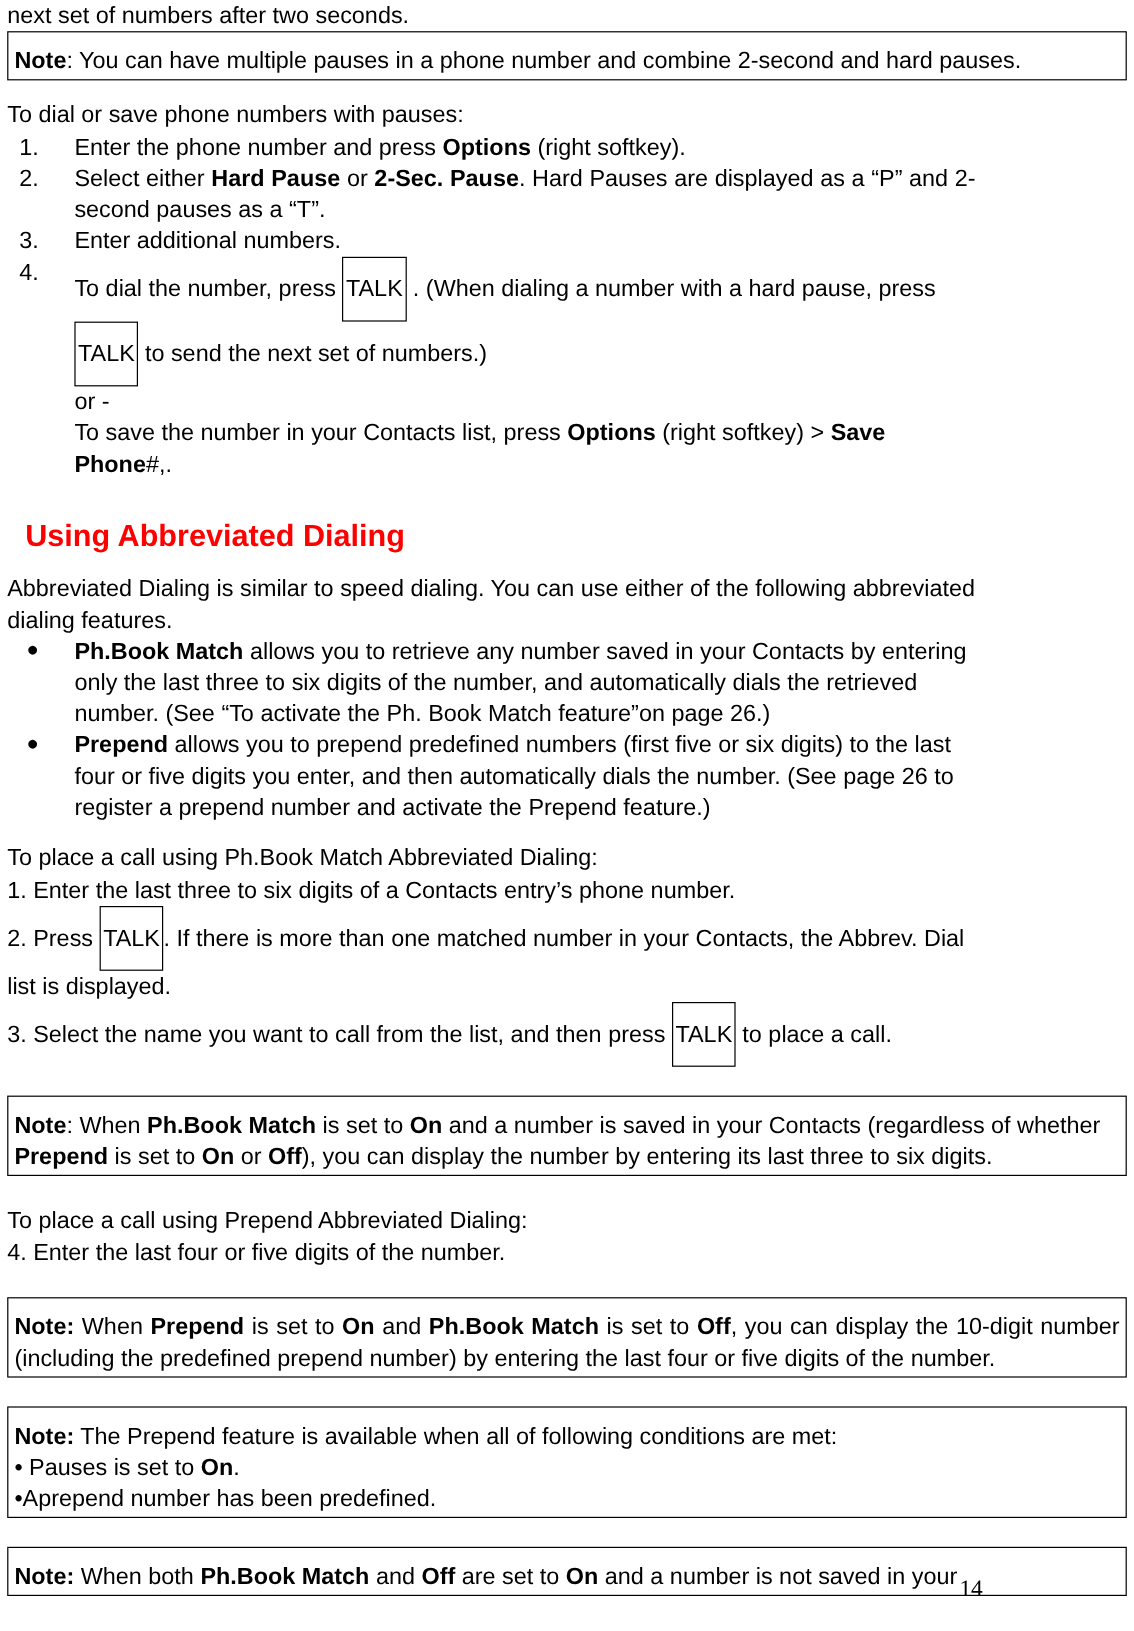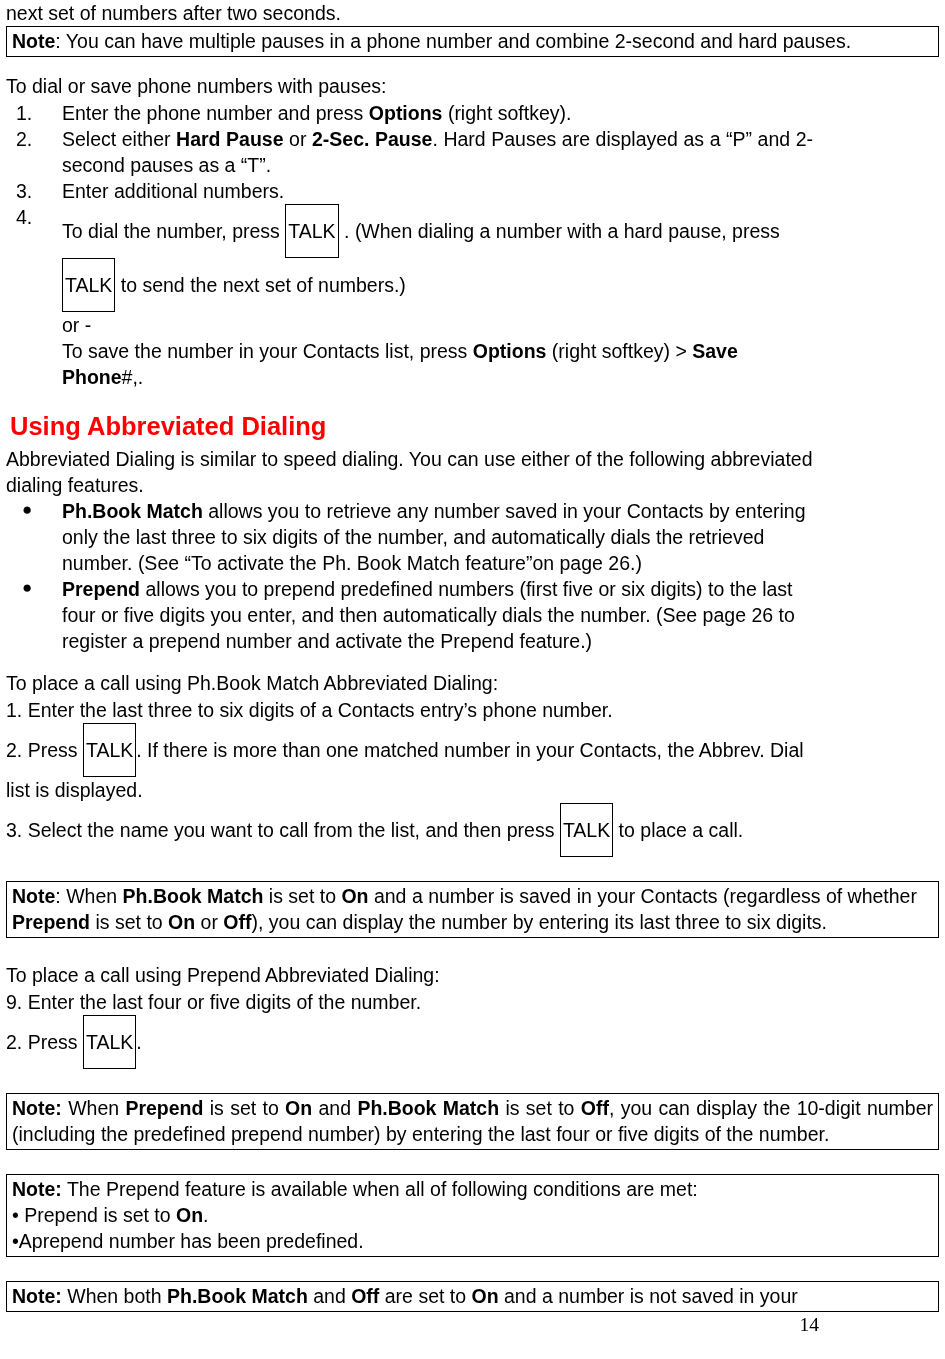--- a/index.html
+++ b/index.html
@@ -27,36 +27,36 @@
     line-height: 26px;
     margin: 0;
   }
   .just {
     text-align: justify;
     text-justify: inter-word;
   }
   .notebox {
     border: 1px solid #000000;
     box-sizing: border-box;
-    padding: 1px 5px 2px 5px;
+    padding: 11px 5px 2px 5px;
     margin: 0;
     width: 933px;
   }
   .notebox p {
     margin: 0;
     font-size: 19.5px;
     line-height: 26px;
   }
   .b { font-weight: bold; text-align: right; }
   .heading-red {
     color: #ff0000;
     font-weight: bold;
     font-size: 25.5px;
     line-height: 32px;
-    margin: 4px;
+    margin: 15px;
   }
   .heading-black {
     font-weight: normal;
     font-size: 19.5px;
     line-height: 27px;
     margin: 0;
   }
   .key {
     display: inline-block;
     border: 1px solid #000000;
@@ -179,34 +179,33 @@
 
   <div class="spacer-lg"></div>
 
   <div class="notebox">
     <p><span class="b">Note</span><span>: When </span><span class="b">Ph.Book Match</span><span> is set to </span><span class="b">On</span><span> and a number is saved in your Contacts (regardless of whether </span><span class="b">Prepend</span><span> is set to </span><span class="b">On</span><span> or </span><span class="b">Off</span><span>), you can display the number by entering its last three to six digits.</span></p>
   </div>
 
   <div class="spacer-lg"></div>
 
   <p class="heading-black">To place a call using Prepend Abbreviated Dialing:</p>
-  <p class="simple-step">9. Enter the last four or five digits of the number.</p>
-  <p class="simple-step"><span>2. Press </span><span class="key">TALK</span><span>.</span></p>
+  <p class="simple-step">4. Enter the last four or five digits of the number.</p>
 
   <div class="spacer-lg"></div>
 
   <div class="notebox">
     <p class="just"><span class="b">Note:</span><span> When </span><span class="b">Prepend</span><span> is set to </span><span class="b">On</span><span> and </span><span class="b">Ph.Book Match</span><span> is set to </span><span class="b">Off</span><span>, you can display the 10-digit number (including the predefined prepend number) by entering the last four or five digits of the number.</span></p>
   </div>
 
   <div class="spacer-lg"></div>
 
   <div class="notebox">
     <p><span class="b">Note:</span><span> The Prepend feature is available when all of following conditions are met:</span></p>
-    <p><span>• Prepend is set to </span><span class="b">On</span><span>.</span></p>
+    <p><span>• Pauses is set to </span><span class="b">On</span><span>.</span></p>
     <p>•Aprepend number has been predefined.</p>
   </div>
 
   <div class="spacer-lg"></div>
 
   <div class="notebox">
     <p><span class="b">Note:</span><span> When both </span><span class="b">Ph.Book Match</span><span> and </span><span class="b">Off</span><span> are set to </span><span class="b">On</span><span> and a number is not saved in your</span></p>
   </div>
 
   <div class="pagenum">14</div>

